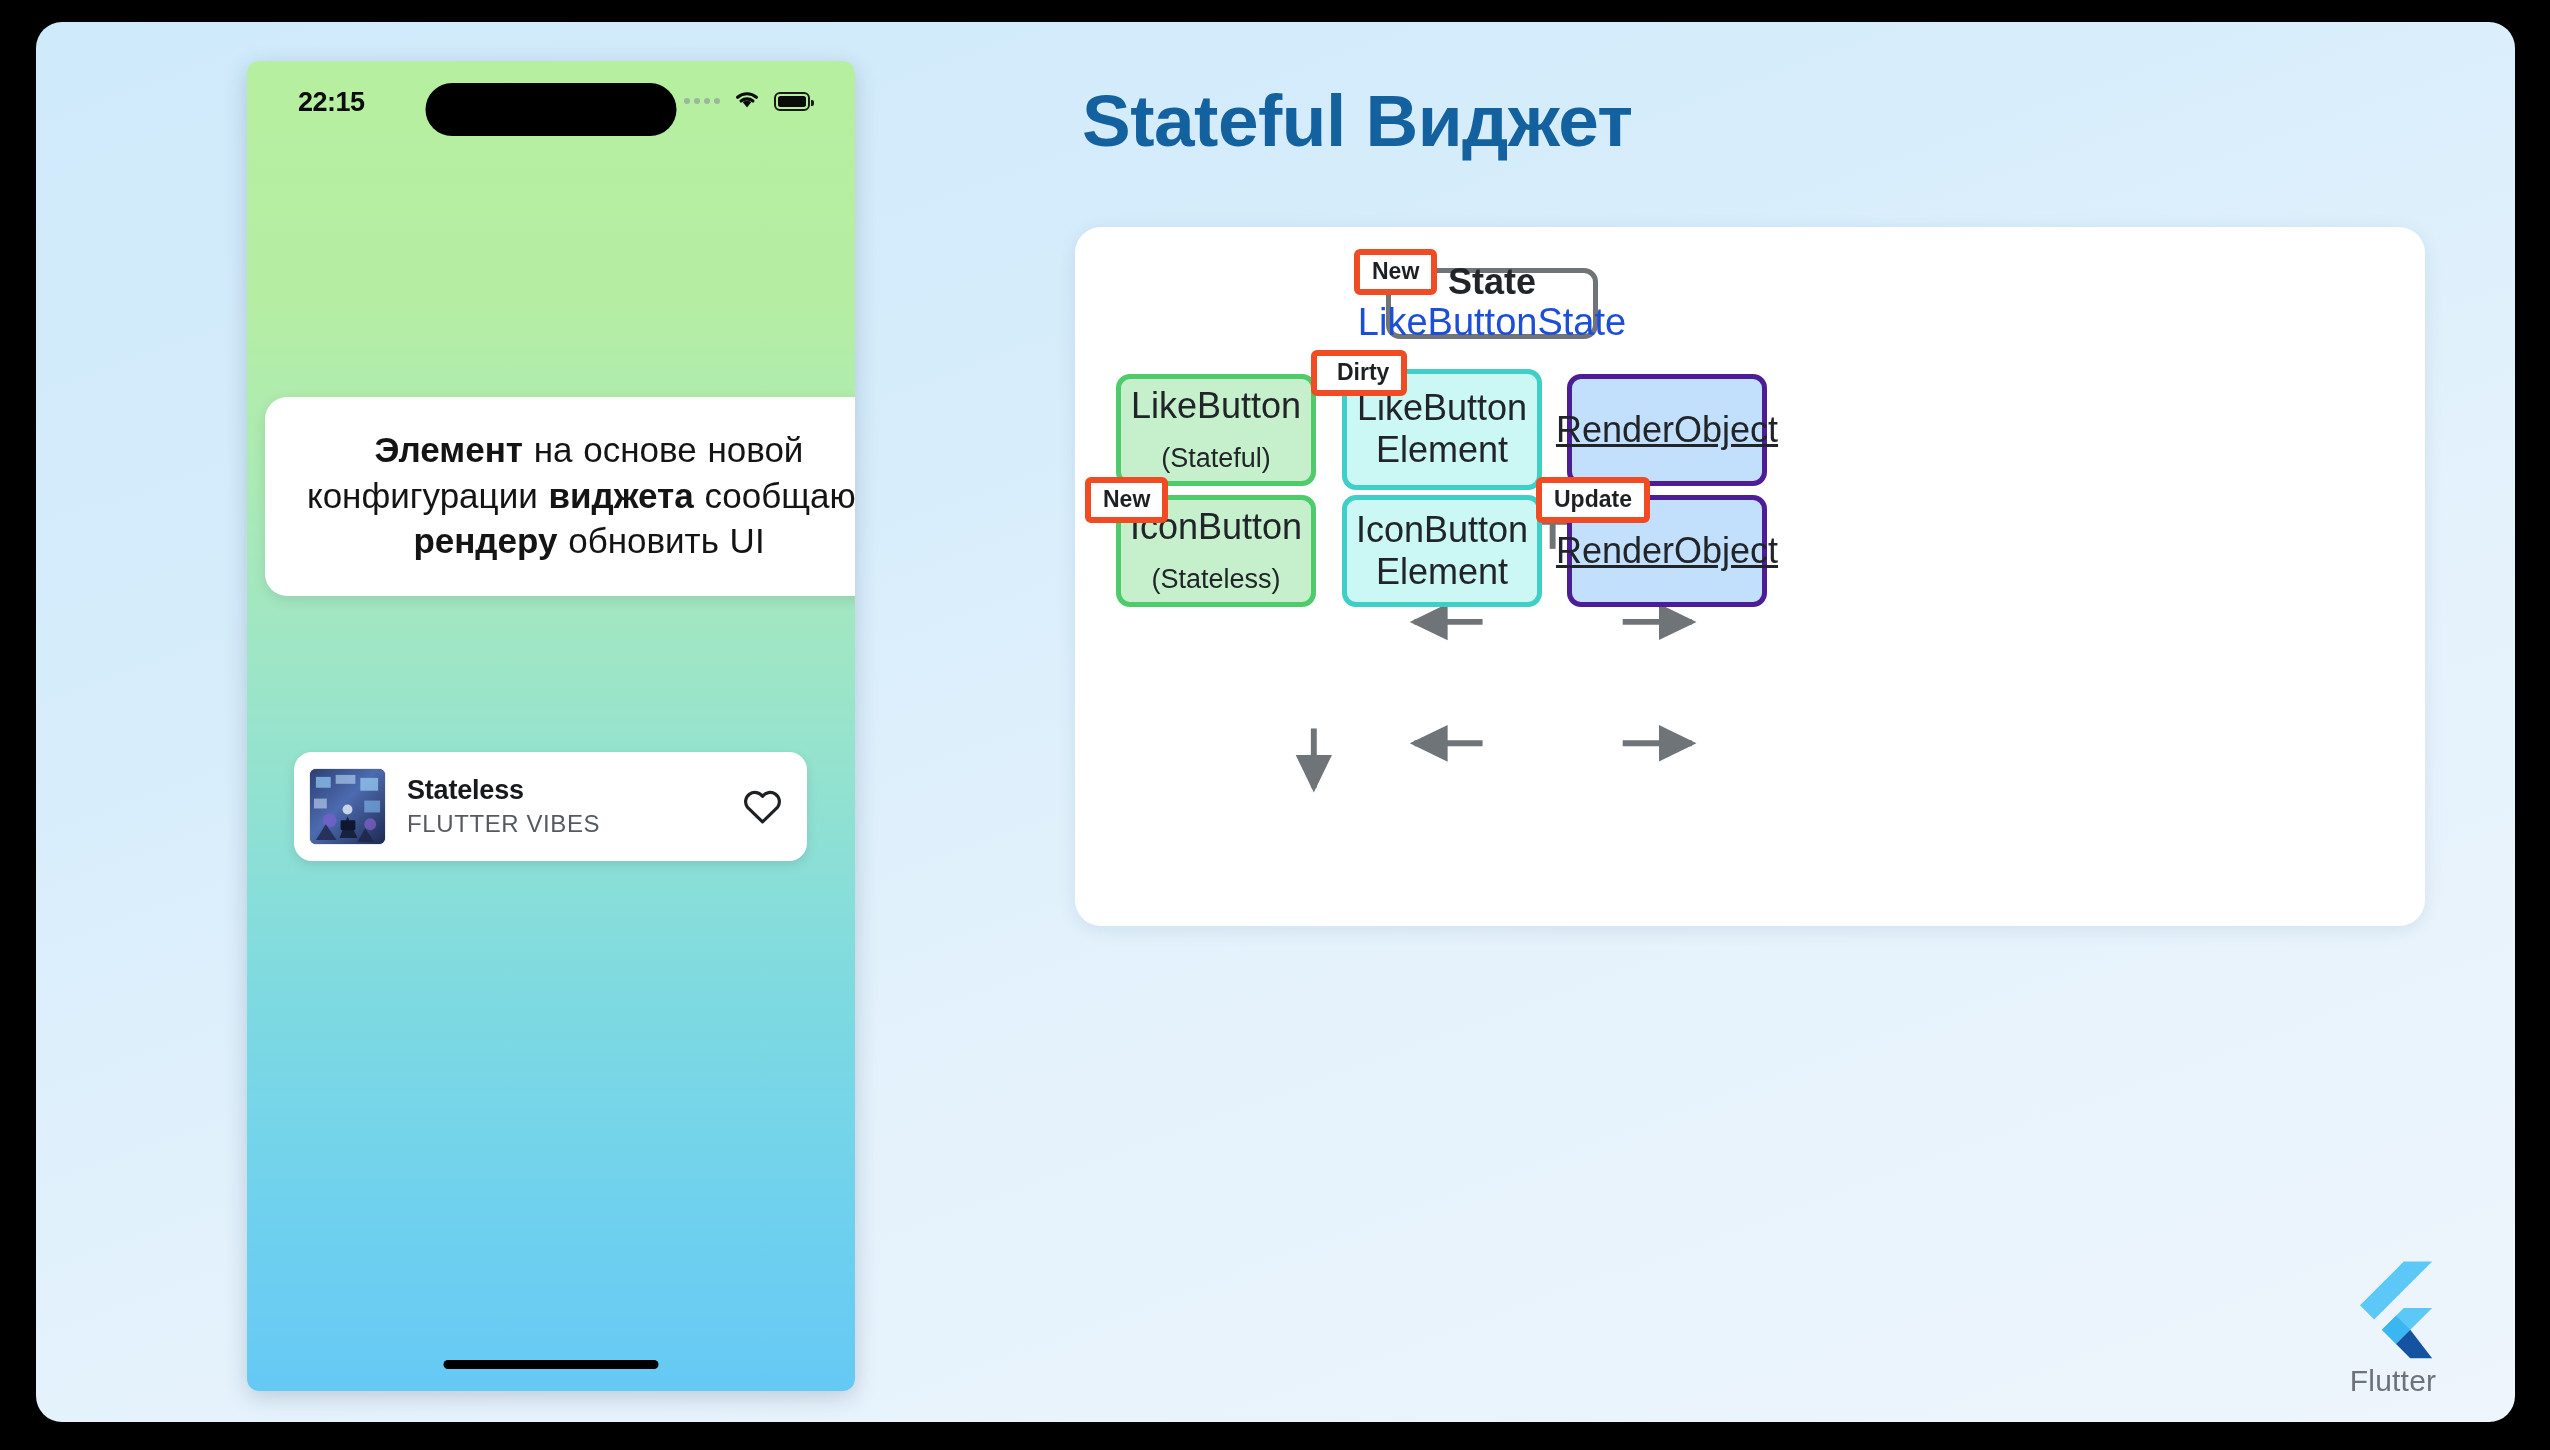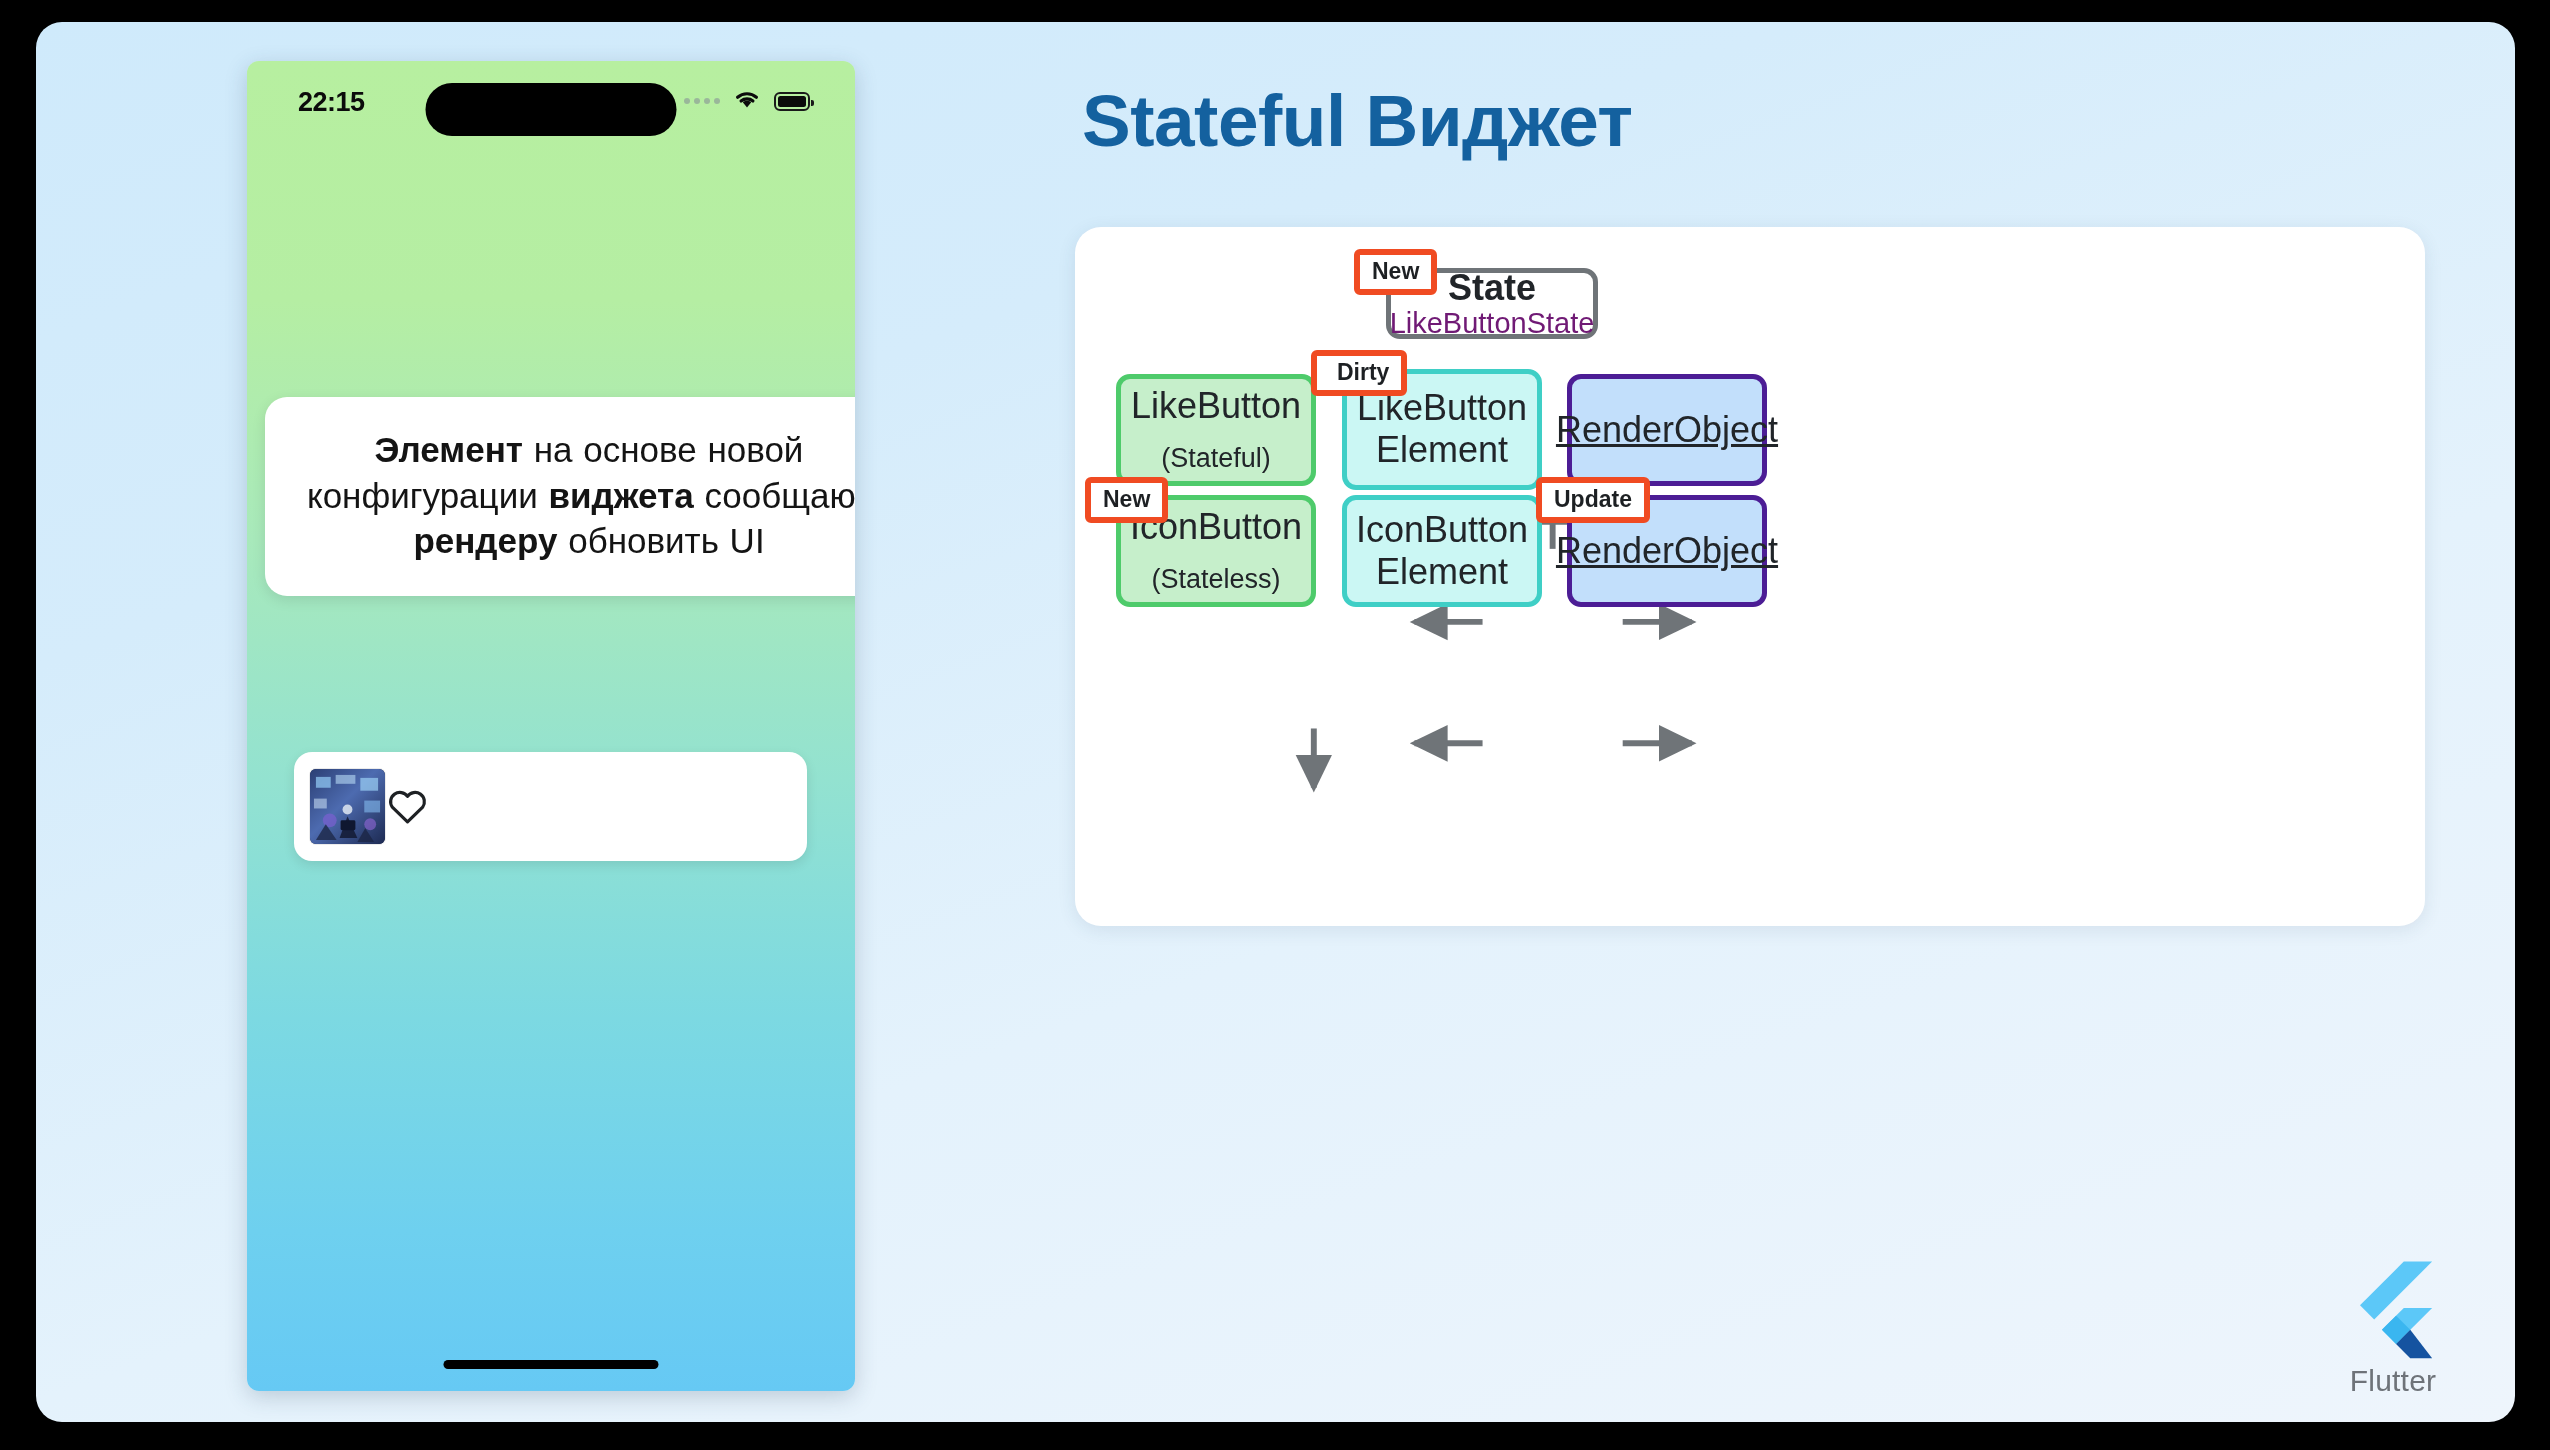--- a/index.html
+++ b/index.html
@@ -149,21 +149,21 @@
   .node .n-sub { font-size: 27px; line-height: 1.2; margin-top: 16px; }
 
   .n-widget { background: #c6efcb; border: 5px solid #4ecb6b; }
   .n-element { background: #cbf7f4; border: 5px solid #3fcfc6; }
   .n-render { background: #c2dffb; border: 5px solid #4c1d95; text-decoration: underline; }
 
   .n-state {
     background: #fff; border: 5px solid #6f7478; border-radius: 14px;
   }
   .n-state .n-title { font-size: 36px; font-weight: 700; color: #212529; }
-  .n-state .n-sub { font-size: 29px; color: #701a75; margin-top: -2px; }
+  .n-state .n-sub { font-size: 38px; color: #1d4ed8; margin-top: -2px; }
 
   .badge {
     position: absolute;
     background: #fff;
     border: 6px solid #f04b22;
     border-radius: 6px;
     font-size: 23px; font-weight: 700; color: #1d2023;
     padding: 5px 12px 6px;
     line-height: 1;
     z-index: 5;
@@ -239,20 +239,24 @@
             <rect x="55" y="32" width="16" height="12" fill="#7fb6ea" opacity="0.65"></rect>
             <circle cx="20" cy="52" r="7" fill="#7b5fd0" opacity="0.7"></circle>
             <circle cx="61" cy="56" r="6" fill="#9268d8" opacity="0.6"></circle>
             <path d="M30 70 l8 -22 l10 22 z" fill="#131a33" opacity="0.85"></path>
             <path d="M6 72 l10 -16 l11 16 z" fill="#202b4d" opacity="0.85"></path>
             <path d="M48 74 l8 -14 l9 14 z" fill="#1b2545" opacity="0.8"></path>
             <circle cx="38" cy="41" r="5" fill="#dfe7f2" opacity="0.85"></circle>
             <rect x="31" y="52" width="15" height="10" rx="1.5" fill="#0f1730"></rect>
           </svg>
         </div>
+        <div id="track-meta">
+          <div id="track-title">Stateless</div>
+          <div id="track-sub">FLUTTER VIBES</div>
+        </div>
         <div id="heart-btn">
           <svg viewBox="0 0 24 24">
             <path d="M12 20.2 L3.9 12.3 A4.9 4.9 0 0 1 12 6.6 A4.9 4.9 0 0 1 20.1 12.3 Z" fill="none" stroke="#1e2124" stroke-width="1.7" stroke-linejoin="round"></path>
           </svg>
         </div>
       </div>
 
       <div id="home-indicator"></div>
     </div>
 

